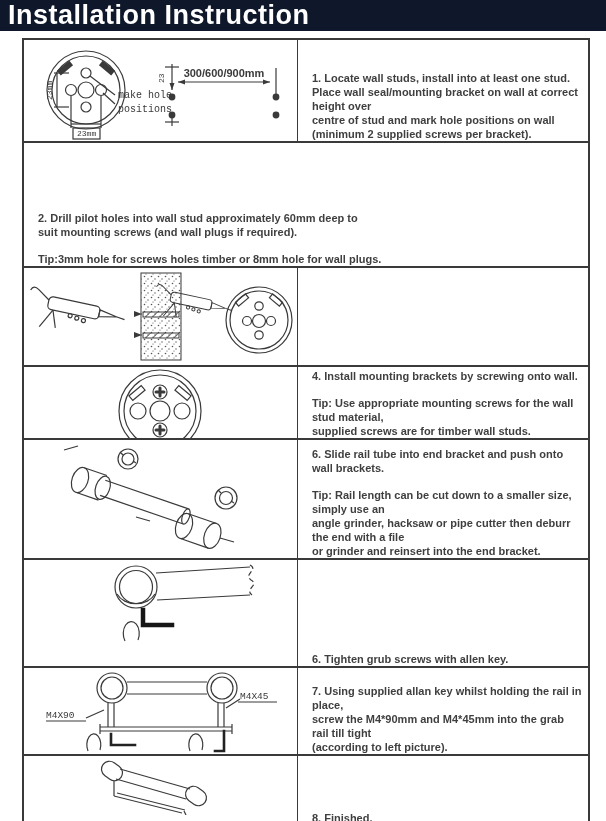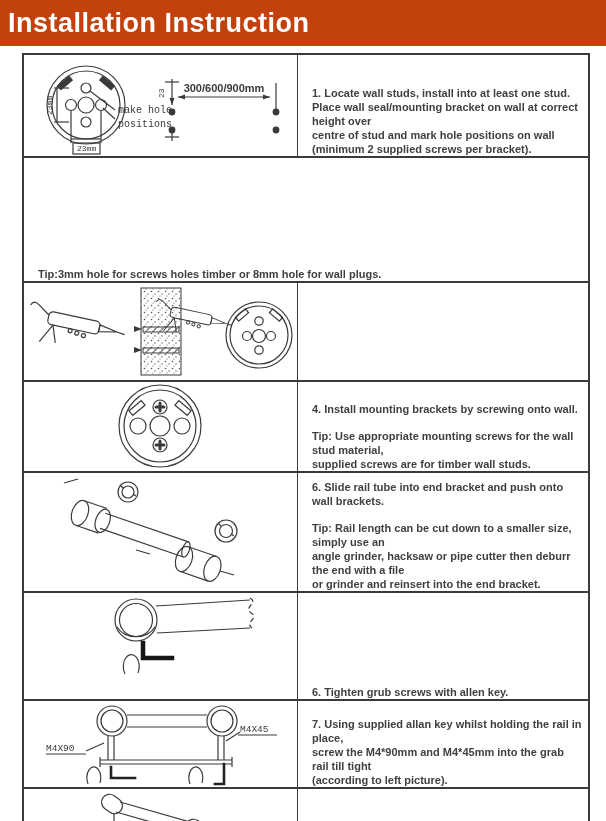--- a/index.html
+++ b/index.html
@@ -2,31 +2,31 @@
 <html><head>
 <meta charset="utf-8">
 <style>
   html,body { margin:0; padding:0; }
   body {
     width:606px; height:821px; background:#ffffff;
     font-family:"Liberation Sans", sans-serif;
     position:relative; overflow:hidden;
   }
   .titlebar {
-    height:46px; background:#c2410c; color:#fff;
+    height:31px; background:#0f172a; color:#fff;
     display:flex; align-items:center; padding-left:8px;
     font-size:27px; font-weight:bold; letter-spacing:0.5px;
   }
   .table {
     margin:7px 16px 0 22px; width:568px;
     border:2px solid #3a3a3a; box-sizing:border-box;
   }
   .row { display:flex; border-bottom:2px solid #3a3a3a; box-sizing:border-box; }
   .row:last-child { border-bottom:none; }
-  .r1{height:103px} .r2{height:125px} .r3{height:99px} .r4{height:91px}
+  .r1{height:103px} .r2{height:125px} .r3{height:99px} .r4{height:73px}
   .r5{height:120px} .r6{height:108px} .r7{height:88px} .r8{height:69px}
   .cell { box-sizing:border-box; }
   .cell.img { width:274px; border-right:1.5px solid #3a3a3a; overflow:hidden; }
   .cell.txt {
     flex:1; display:flex; flex-direction:column; justify-content:flex-end;
     padding:0 6px 0 14px;
   }
   .step-text, .step-tip {
     margin:0; white-space:pre-line;
     font-size:11px; line-height:14px; font-weight:bold; color:#3f3f3f;
@@ -130,20 +130,22 @@
     <div class="cell txt">
       <p class="step-text">1. Locate wall studs, install into at least one stud.
 Place wall seal/mounting bracket on wall at correct height over
 centre of stud and mark hole positions on wall
 (minimum 2 supplied screws per bracket).</p>
     </div>
   </div>
 
   <div class="row r2">
     <div class="cell txt">
+      <p class="step-text">2. Drill pilot holes into wall stud approximately 60mm deep to
+suit mounting screws (and wall plugs if required).</p>
       <p class="step-tip">Tip:3mm hole for screws holes timber or 8mm hole for wall plugs.</p>
     </div>
   </div>
 
   <div class="row r3">
     <div class="cell img">
       <svg class="illus" width="272" height="96" viewBox="0 0 272 96">
         <rect class="st" fill="url(#stip)" x="117" y="5" width="40" height="87"></rect>
         <rect class="st" fill="url(#hatch)" x="119" y="44" width="36" height="5"></rect>
         <rect class="st" fill="url(#hatch)" x="119" y="65" width="36" height="5"></rect>

